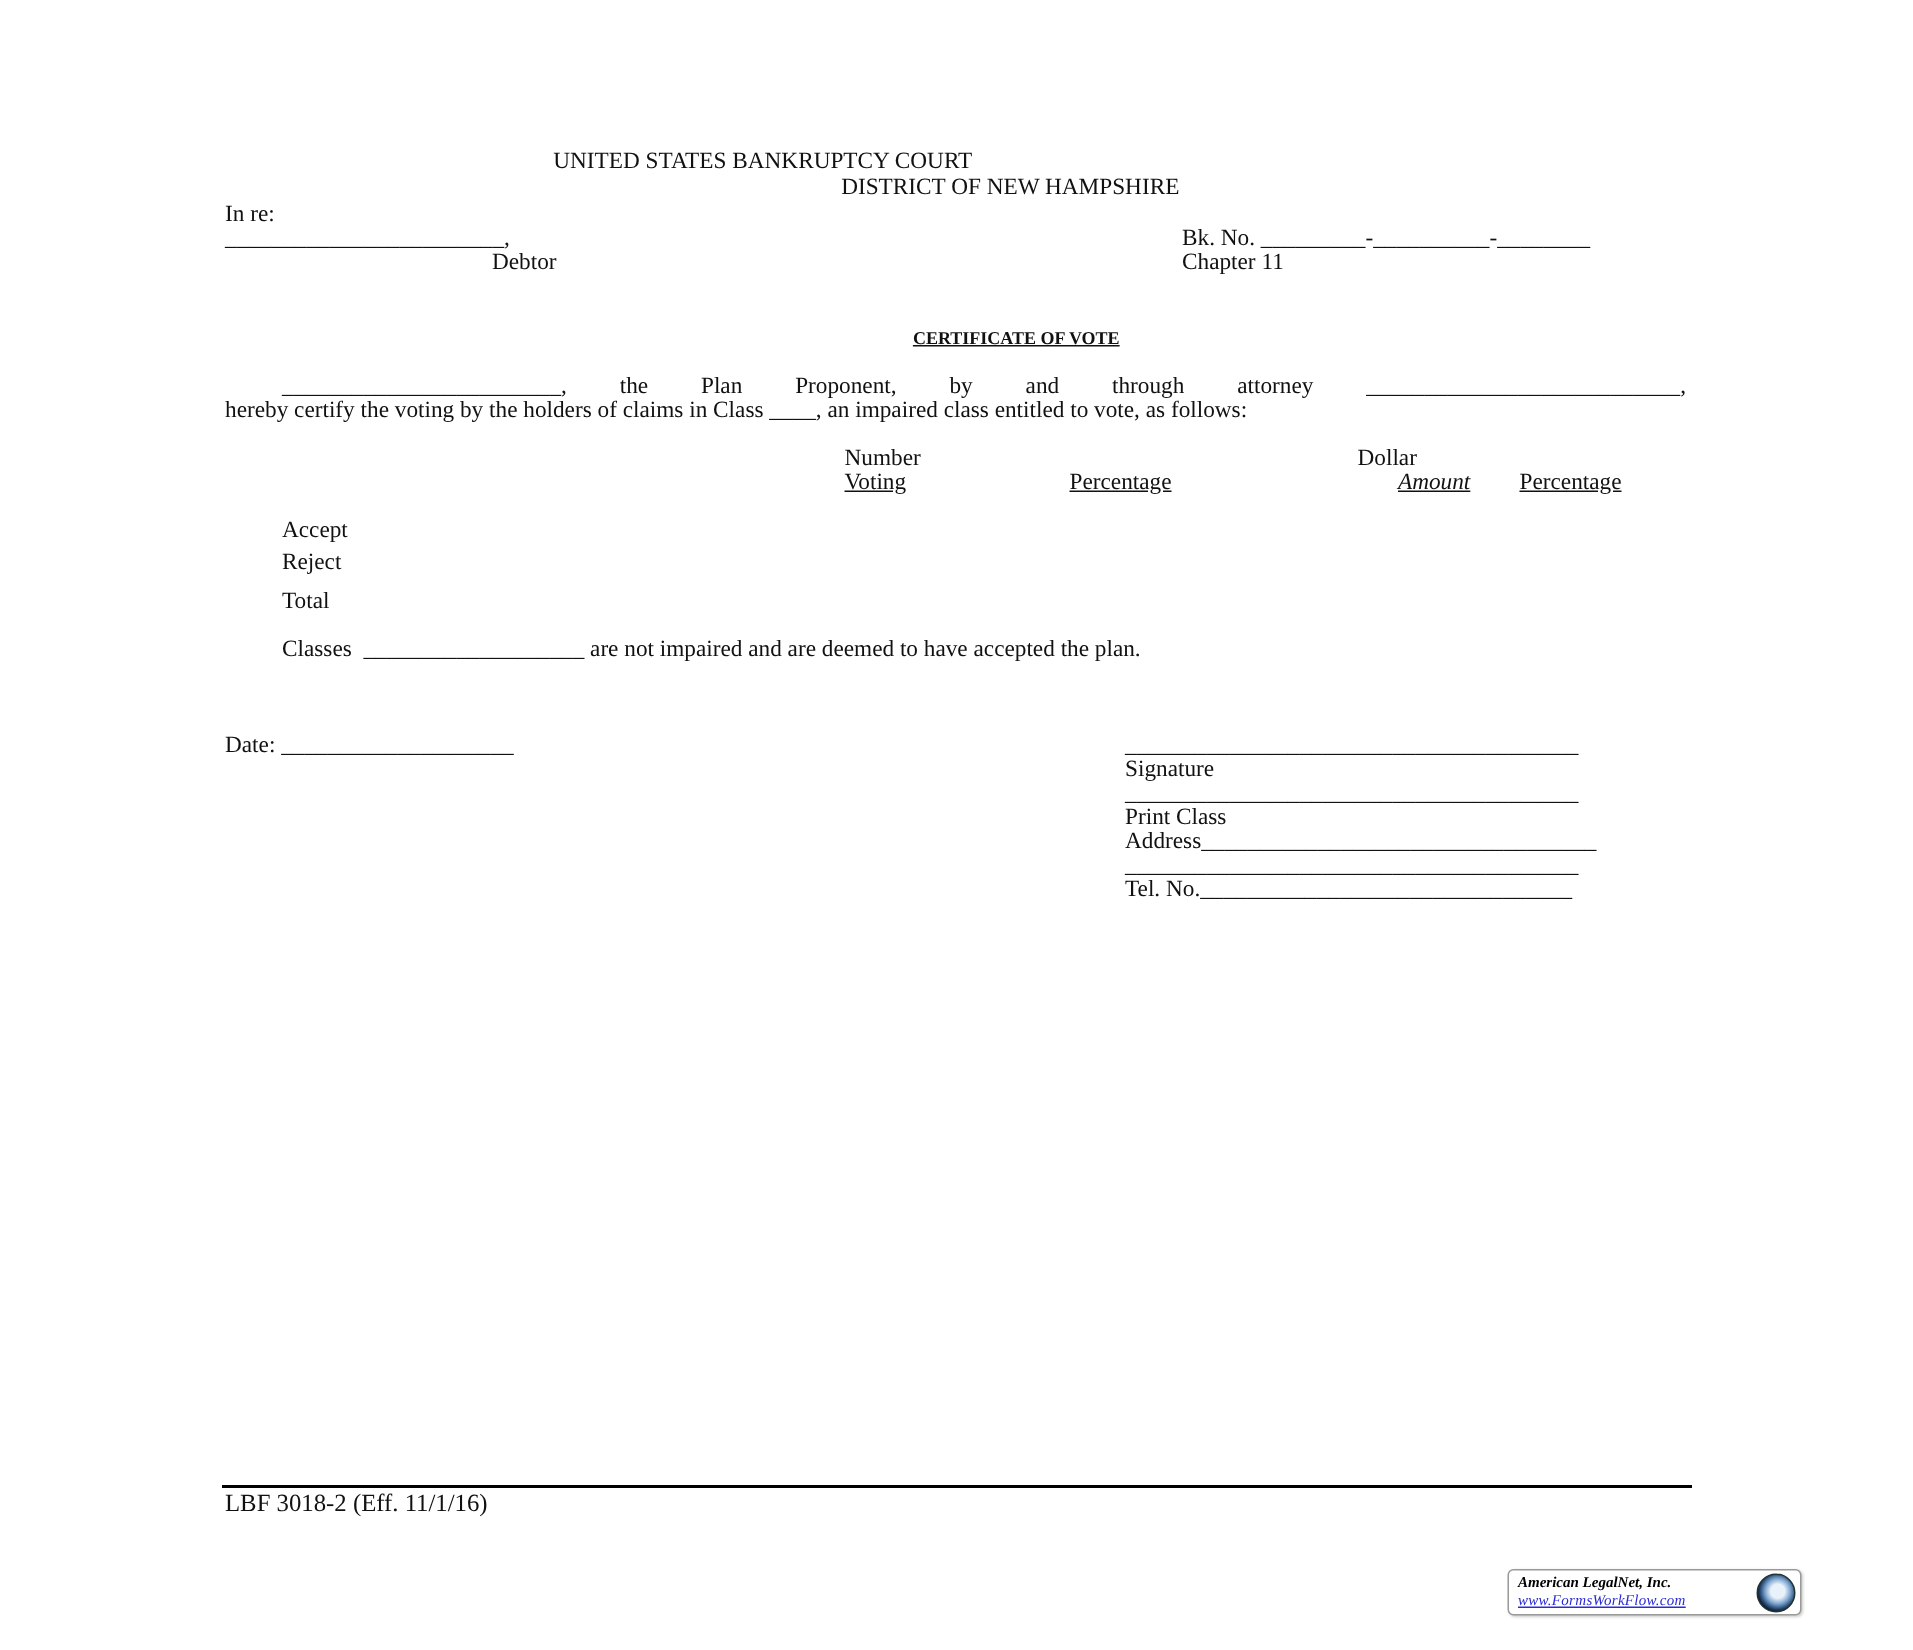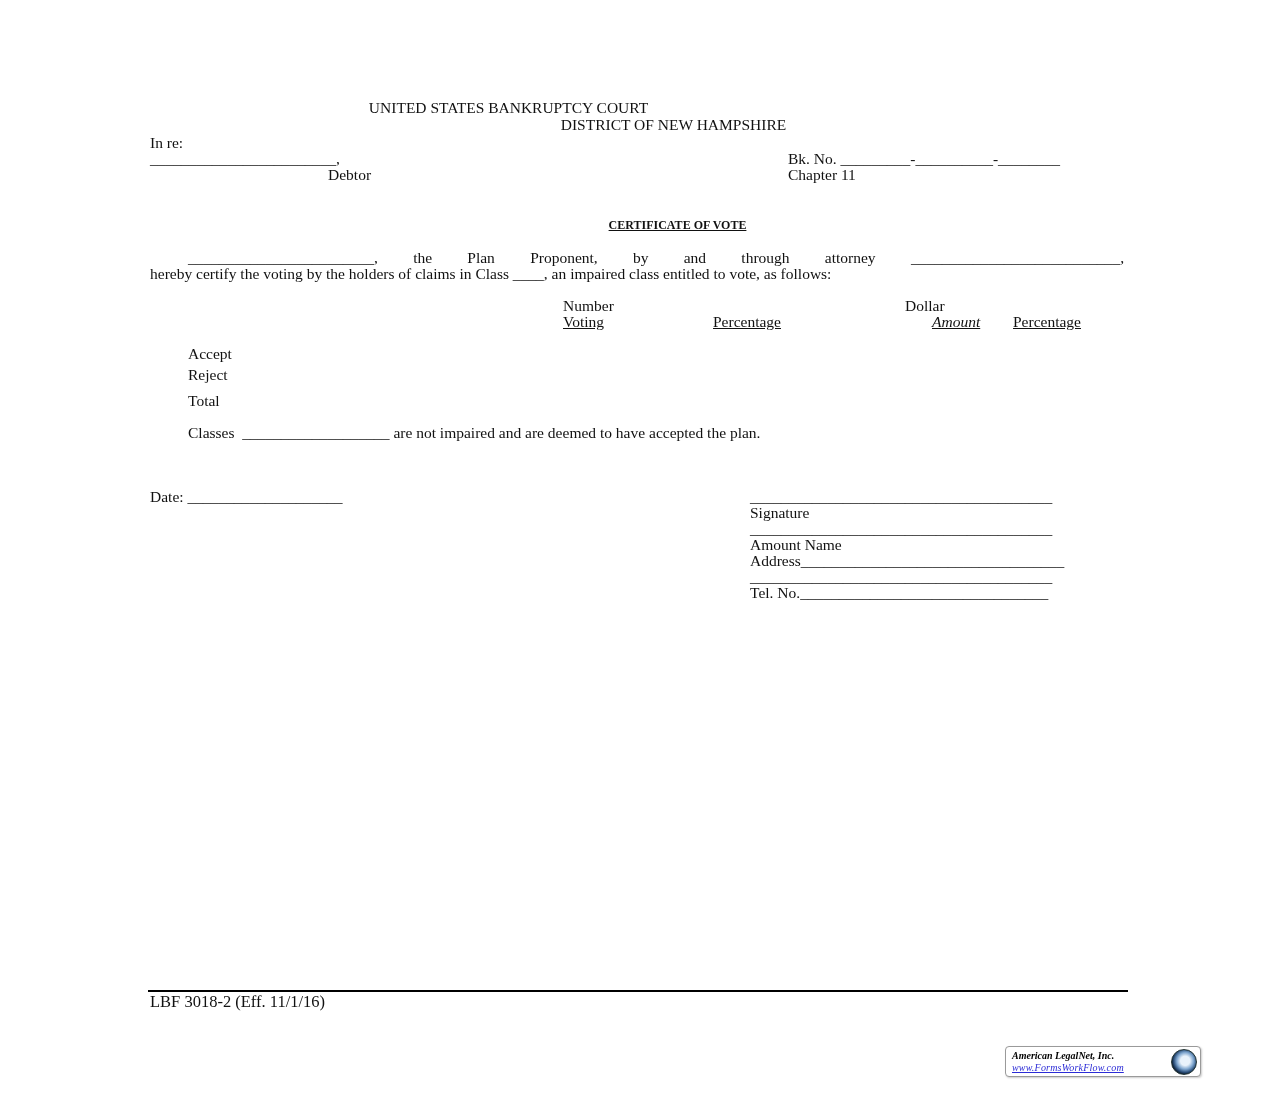--- a/index.html
+++ b/index.html
@@ -64,21 +64,21 @@
 <div class="abs" style="left:188px;top:346px;margin-top:21px;">Reject</div>
 <div class="abs" style="left:188px;top:393px;">Total</div>
 
 <div class="abs" style="left:188px;top:425px;">Classes  ___________________ are not impaired and are deemed to have accepted the plan.</div>
 
 <div class="abs" style="left:150px;top:489px;">Date: ____________________</div>
 
 <div class="abs" style="left:750px;top:489px;">_______________________________________</div>
 <div class="abs" style="left:750px;top:505px;">Signature</div>
 <div class="abs" style="left:750px;top:521px;">_______________________________________</div>
-<div class="abs" style="left:750px;top:537px;">Amount Name</div>
+<div class="abs" style="left:750px;top:537px;">Print Class</div>
 <div class="abs" style="left:750px;top:553px;">Address__________________________________</div>
 <div class="abs" style="left:750px;top:569px;">_______________________________________</div>
 <div class="abs" style="left:750px;top:585px;">Tel. No.________________________________</div>
 
 <div class="footer-rule"></div>
 <div class="abs" style="left:150px;top:994px;font-size:16.5px;">LBF 3018-2 (Eff. 11/1/16)</div>
 
 <div class="badge">
   <div class="badge-name">American LegalNet, Inc.</div>
   <div class="badge-url">www.FormsWorkFlow.com</div>

